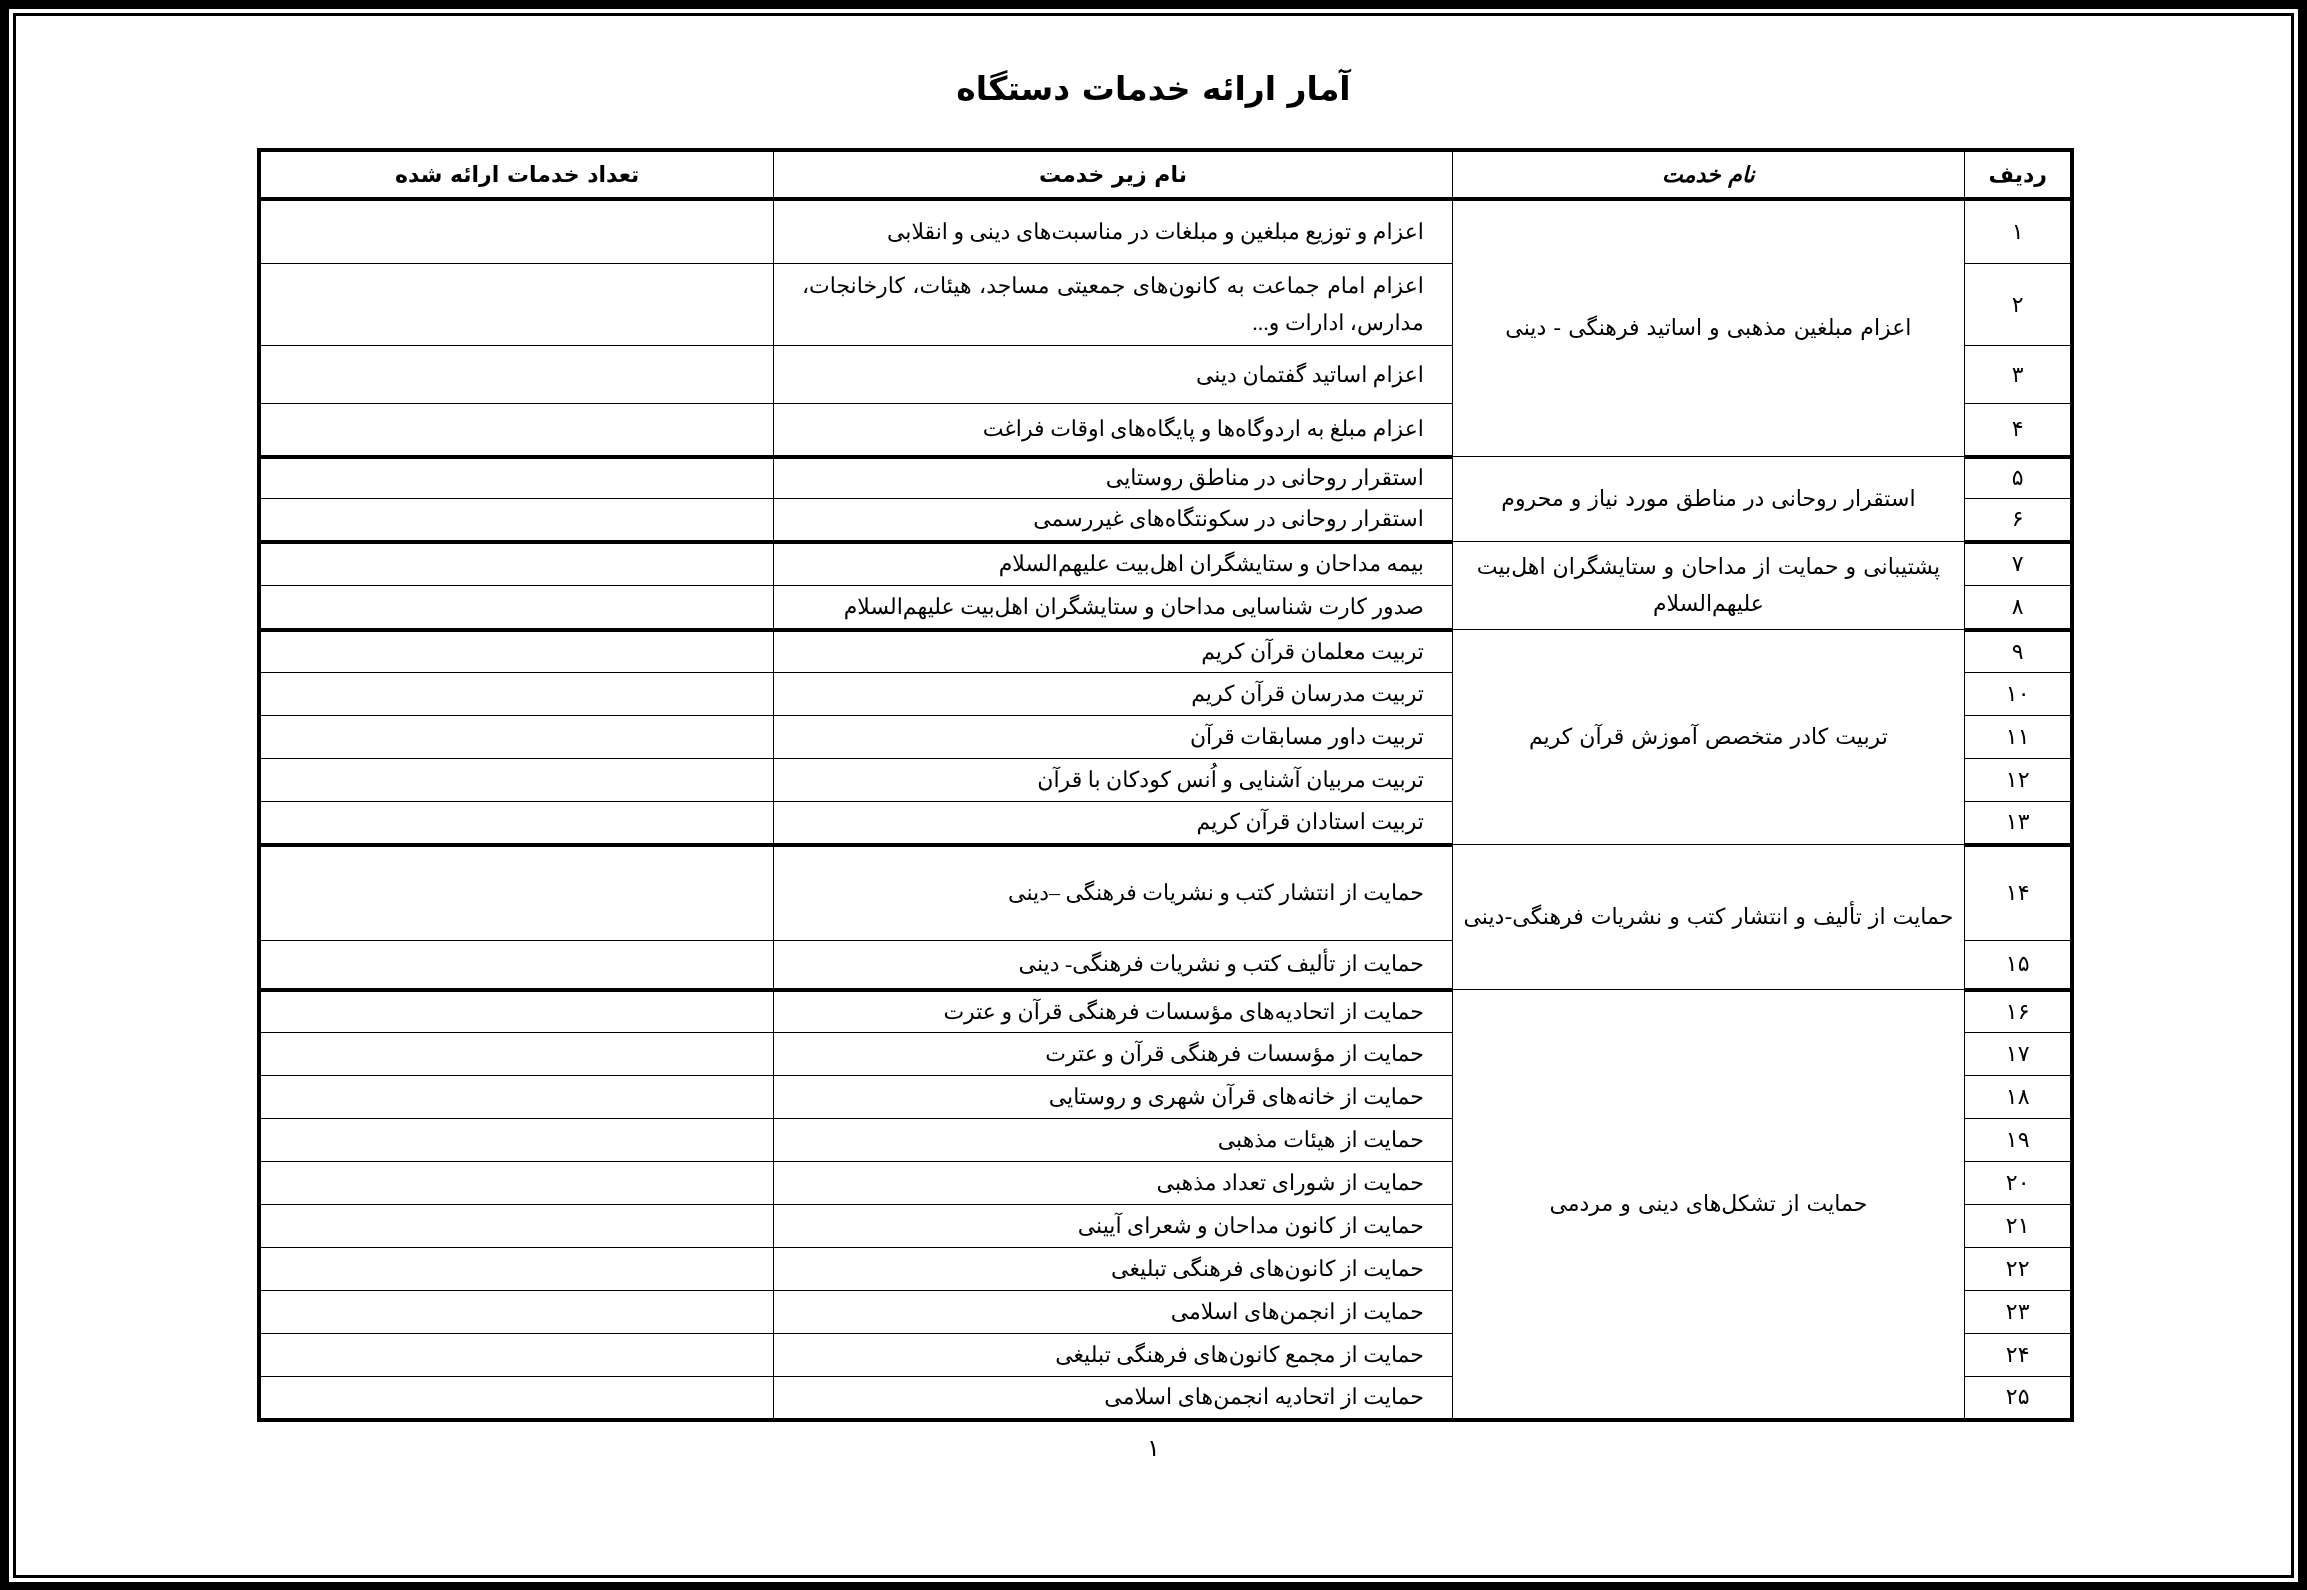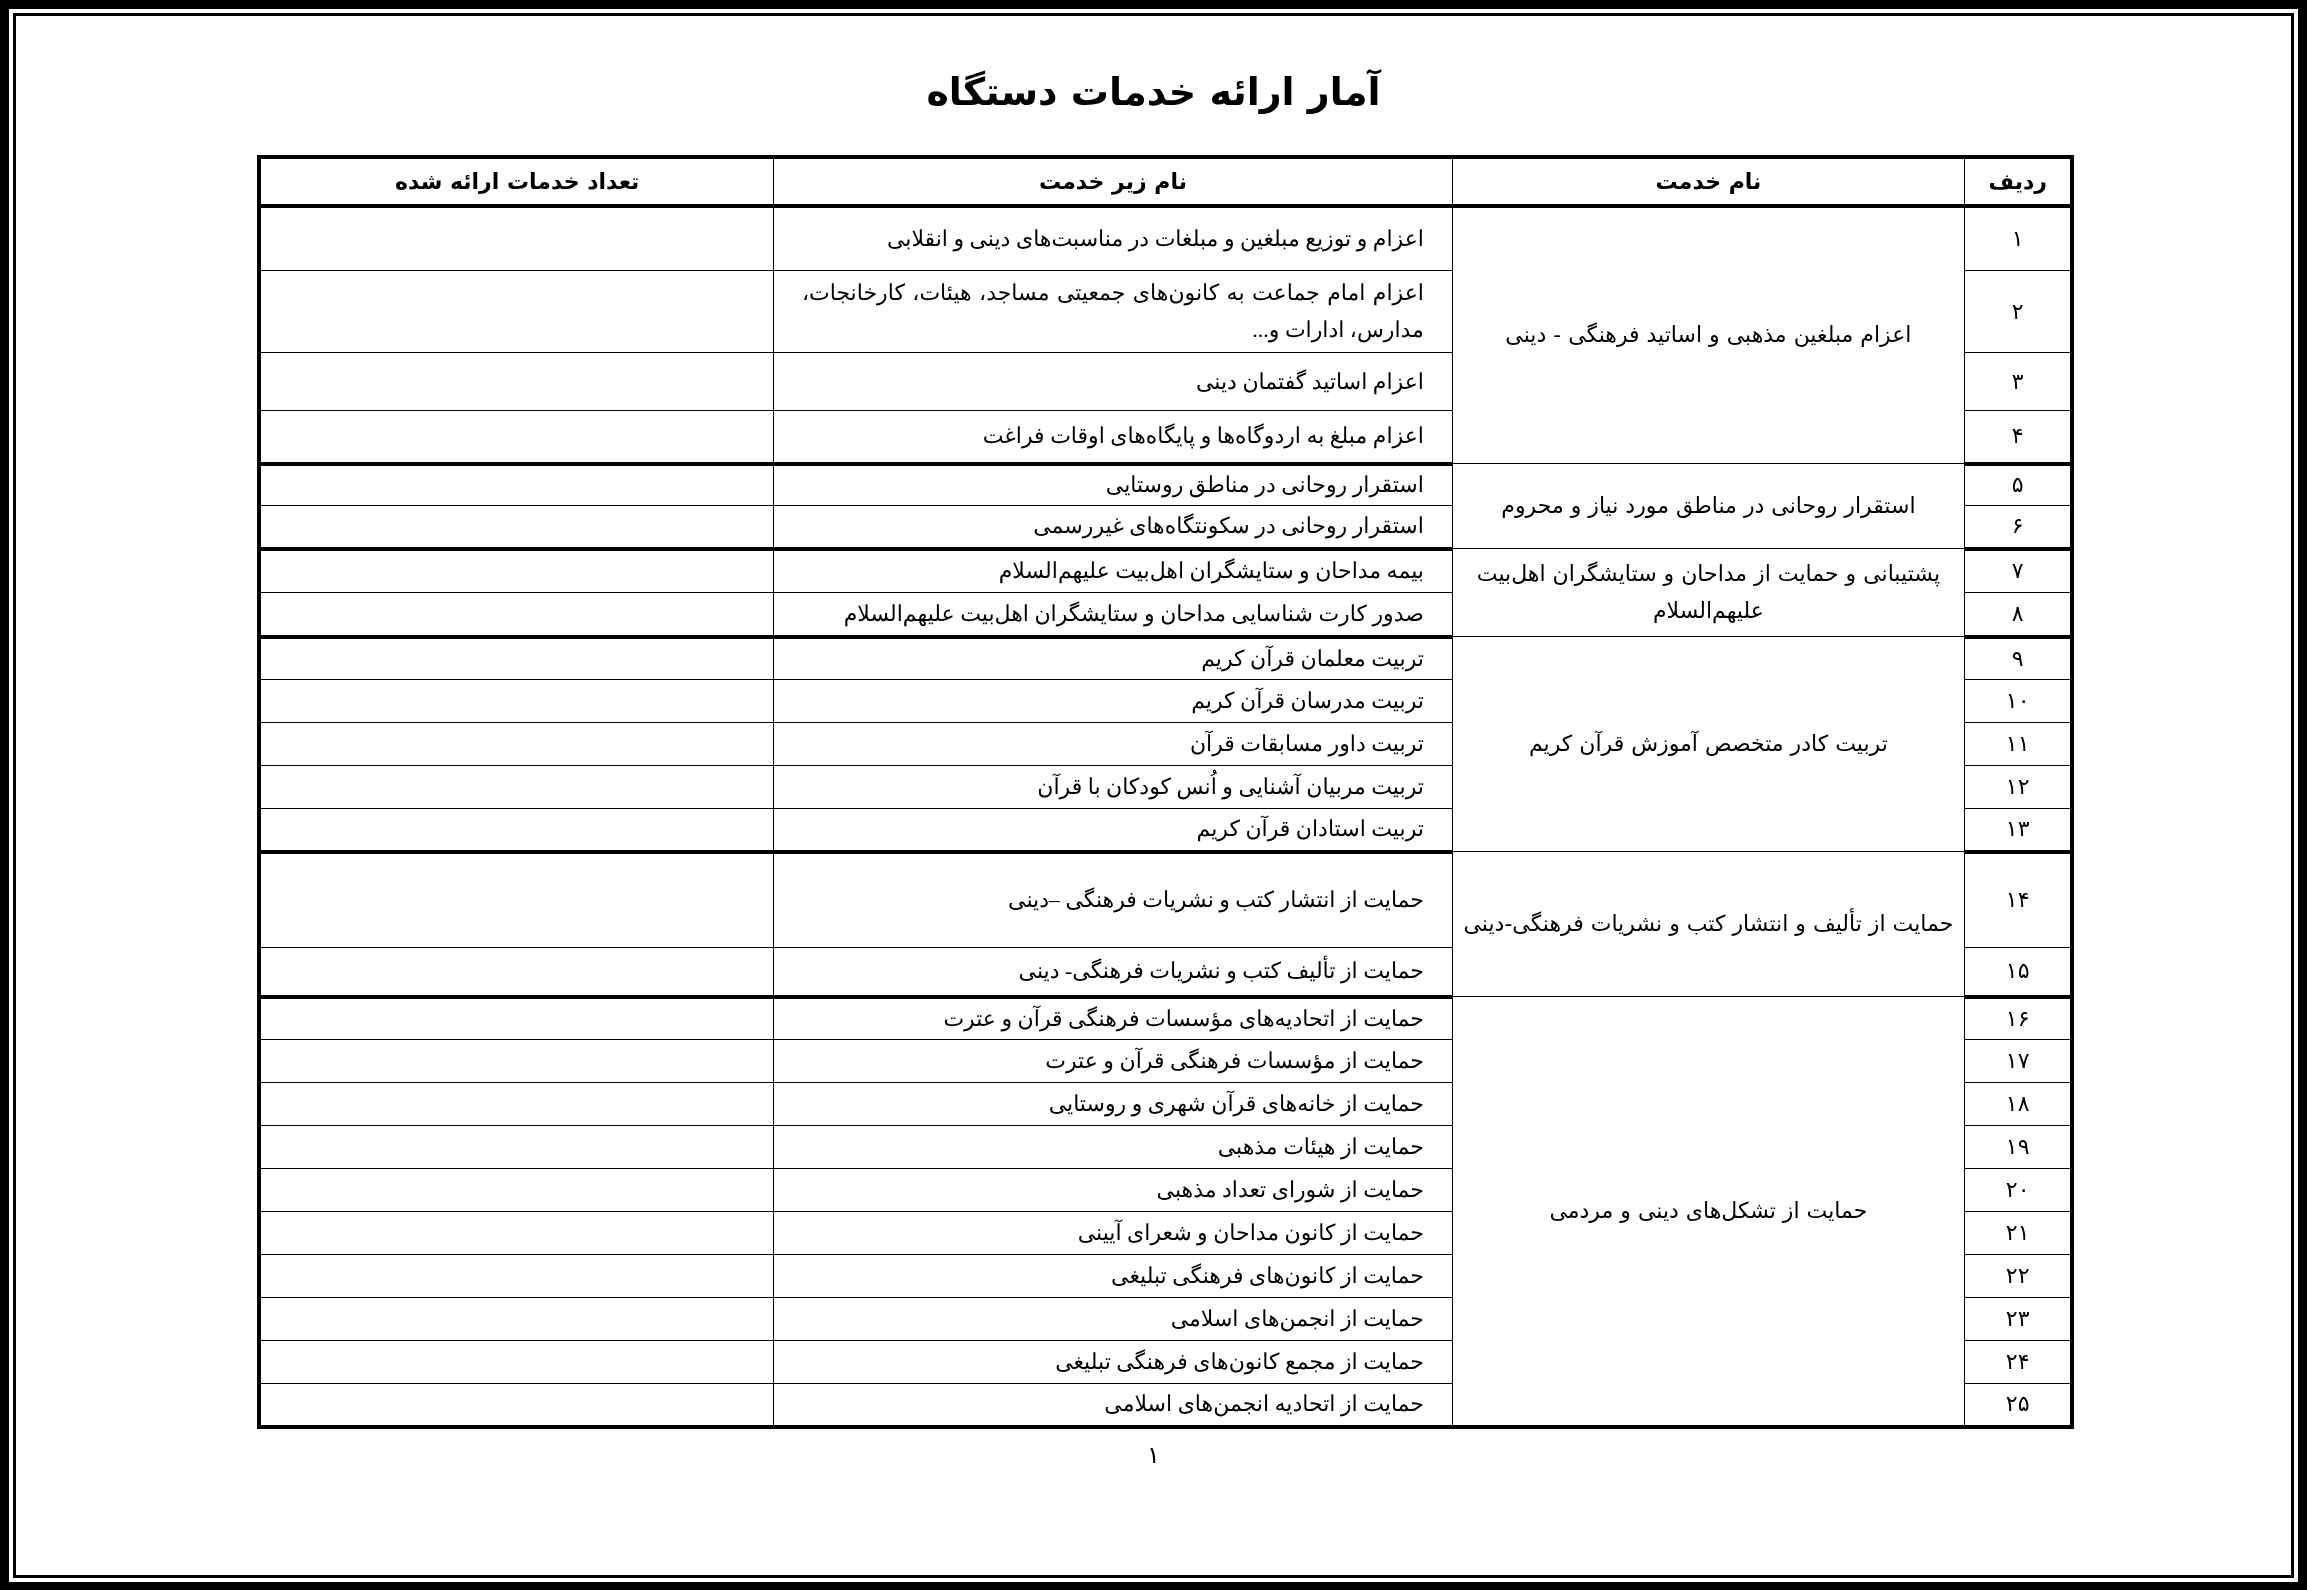--- a/index.html
+++ b/index.html
@@ -28,21 +28,21 @@
     border: 3px solid #000;
     pointer-events: none;
   }
   .content {
     position: absolute;
     inset: 15.6px;
   }
   .title {
     margin-top: 50px;
     text-align: center;
-    font-size: 38px;
+    font-size: 33px;
     font-weight: bold;
     line-height: 1.4;
   }
   table.services {
     border-collapse: collapse;
     table-layout: fixed;
     width: 1813px;
     margin-top: 36px;
     margin-right: 217px; 
     margin-left: auto;
@@ -73,20 +73,21 @@
   }
   td.service {
     text-align: center;
     padding: 0 10px;
     border-left-width: 4.4px;
     border-top-width: 4.4px;
     border-bottom-width: 4.4px;
   }
   th.service-h {
     border-left-width: 4.4px;
+    font-style: italic;
   }
   td.sub {
     text-align: justify;
     padding: 0 28px;
     font-family: Liberation Serif, serif;
   }
   td.count {
     padding: 0 12px;
   }
   tr.group-end td { border-bottom-width: 4.4px; }

